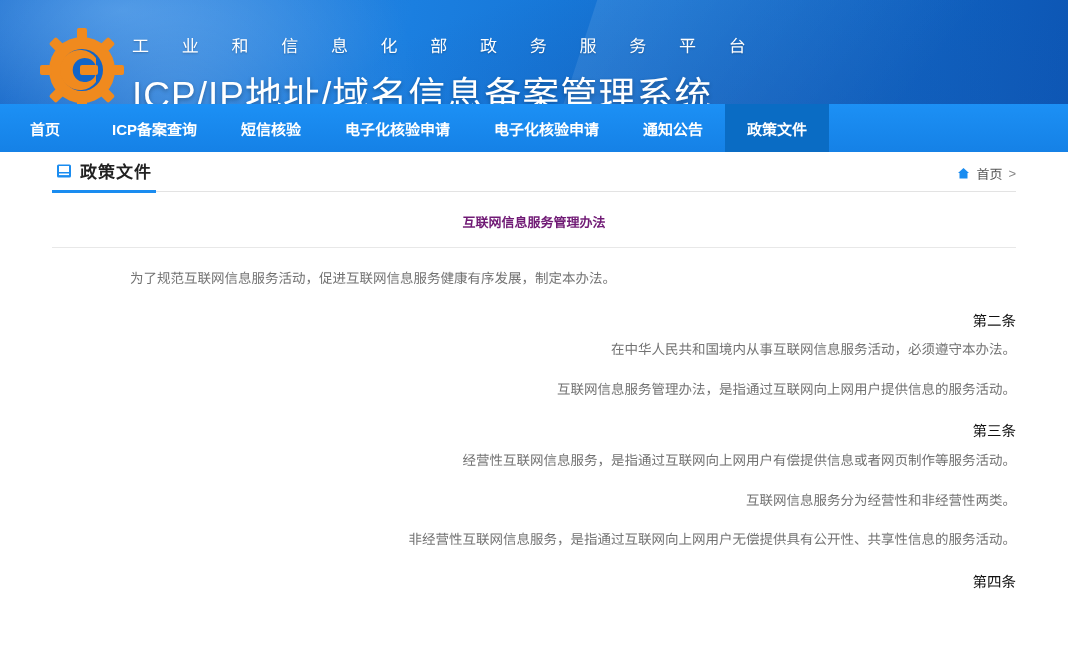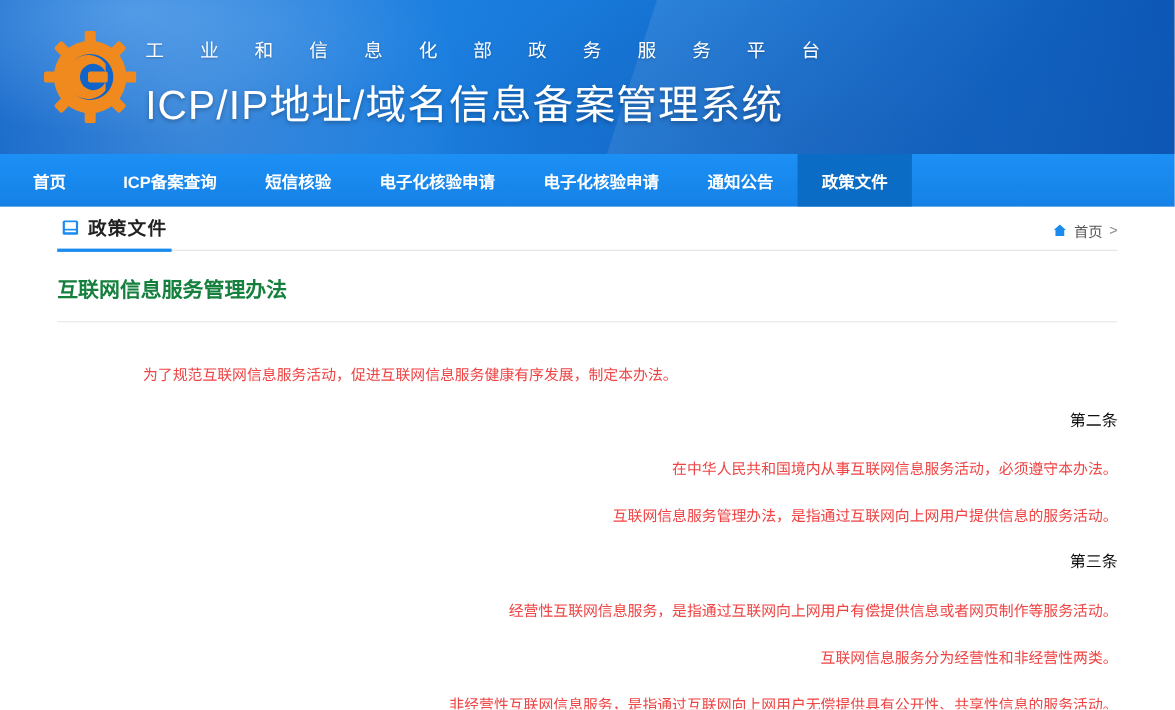--- a/index.html
+++ b/index.html
@@ -8,21 +8,21 @@
     width: 1068px; height: 645px;
     overflow: hidden;
     font-family: "Liberation Sans", "DejaVu Sans", sans-serif;
     background: #ffffff;
   }
 
   
   .header {
     position: relative;
     width: 1068px;
-    height: 140px;
+    height: 104px;
     background:
       radial-gradient(ellipse 420px 160px at 120px 10px, rgba(120,190,255,0.45) 0%, rgba(120,190,255,0) 70%),
       radial-gradient(ellipse 600px 220px at 760px 130px, rgba(20,90,180,0.55) 0%, rgba(20,90,180,0) 72%),
       linear-gradient(100deg, #1265c8 0%, #1b7fe0 38%, #1472d2 62%, #0d56b4 100%);
     overflow: hidden;
   }
   .header::before {
     content: "";
     position: absolute;
     left: -60px; top: -120px;
@@ -140,44 +140,45 @@
     align-items: center;
     gap: 6px;
     font-size: 13px;
     color: #555555;
   }
   .home-icon { width: 13px; height: 13px; display:inline-block; }
   .crumb-link { color: #555; text-decoration: none; cursor: pointer; }
   .crumb-sep { color: #888; }
 
   .doc-title {
-    font-size: 19px;
+    text-align: center;
+    font-size: 13px;
     font-weight: bold;
-    color: #15803d;
+    color: #701a75;
     padding: 20px 0 16px 0;
     margin: 0 52px;
     border-bottom: 1px solid #e8e8e8;
   }
 
   .doc-body {
     margin: 0 52px;
     padding-top: 18px;
     font-size: 14px;
     color: #222222;
     line-height: 1.9;
   }
   .article-no {
     margin: 0 0 2px 54px;
     font-size: 14.5px;
     color: #111111;
   }
   .article-p {
-    margin: 17px 0 14px 78px;
+    margin: 0 0 14px 78px;
     font-size: 13.5px;
-    color: #ef4444;
+    color: #737373;
   }
   .article-block { margin-bottom: 14px; }
   .article-block .article-p:last-child { margin-bottom: 0; }
   .article-block + .article-block { margin-top: 16px; text-align: right; }
 </style>
 </head>
 <body>
 
 <div class="header">
 

